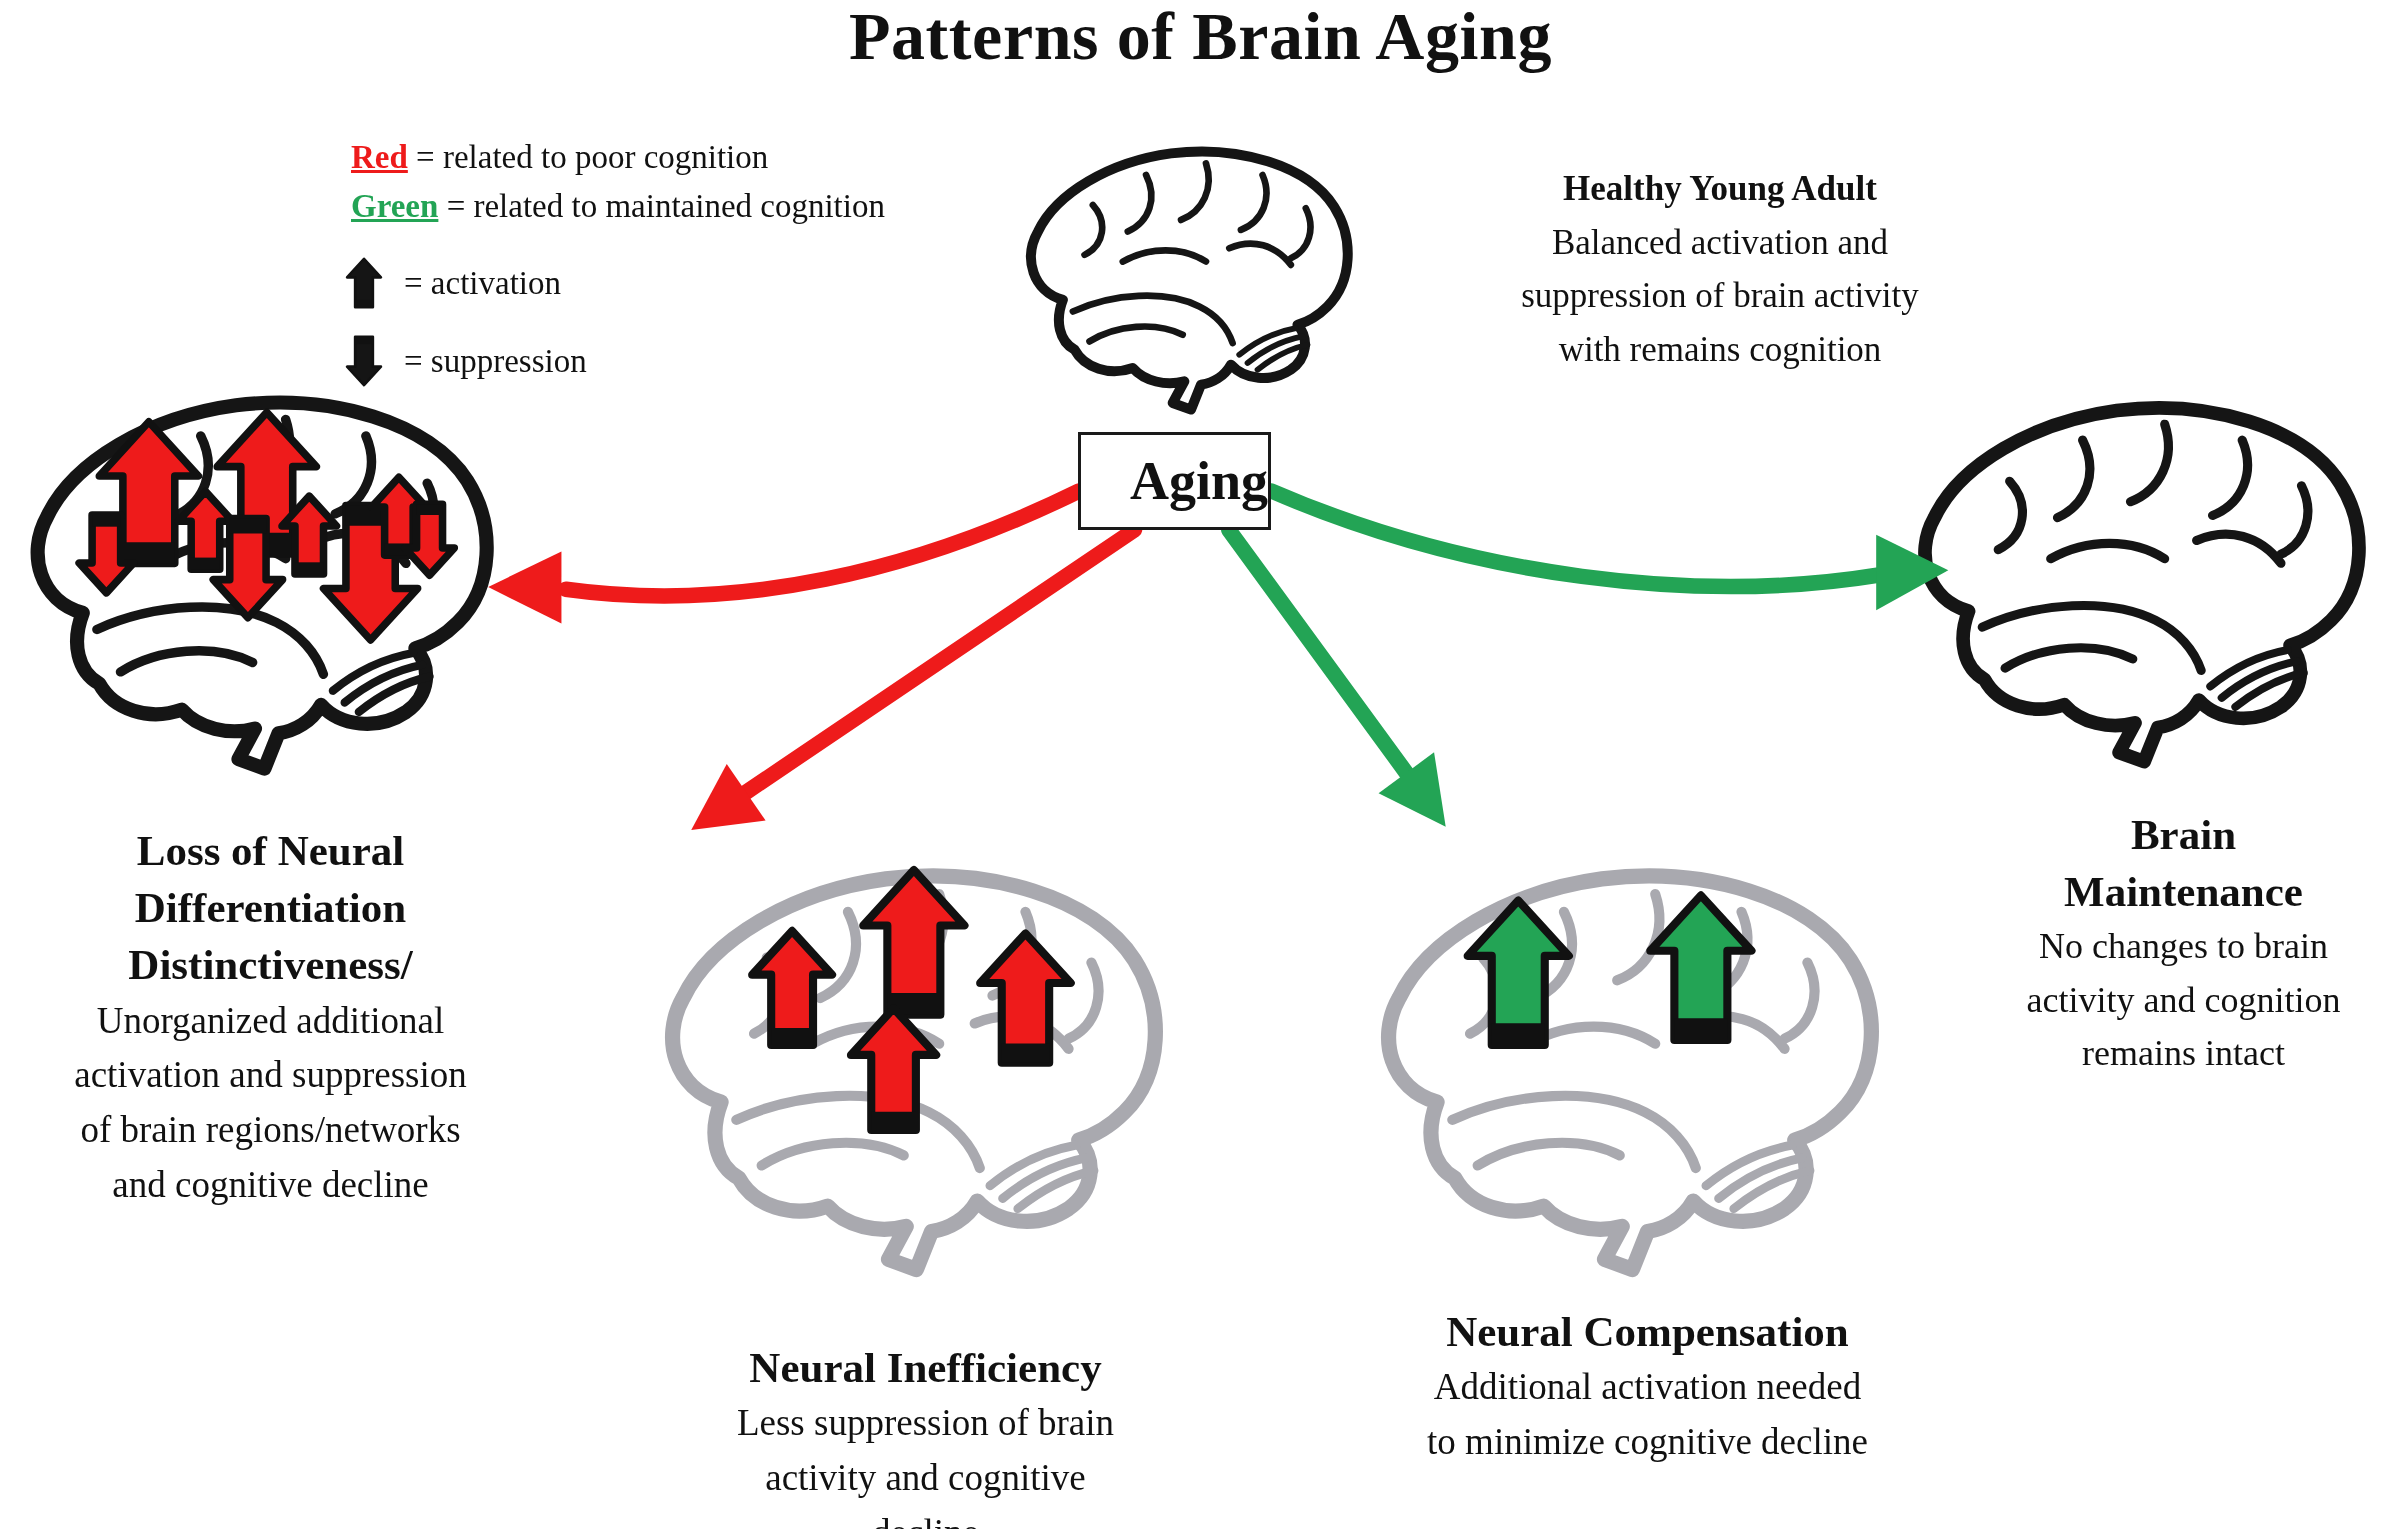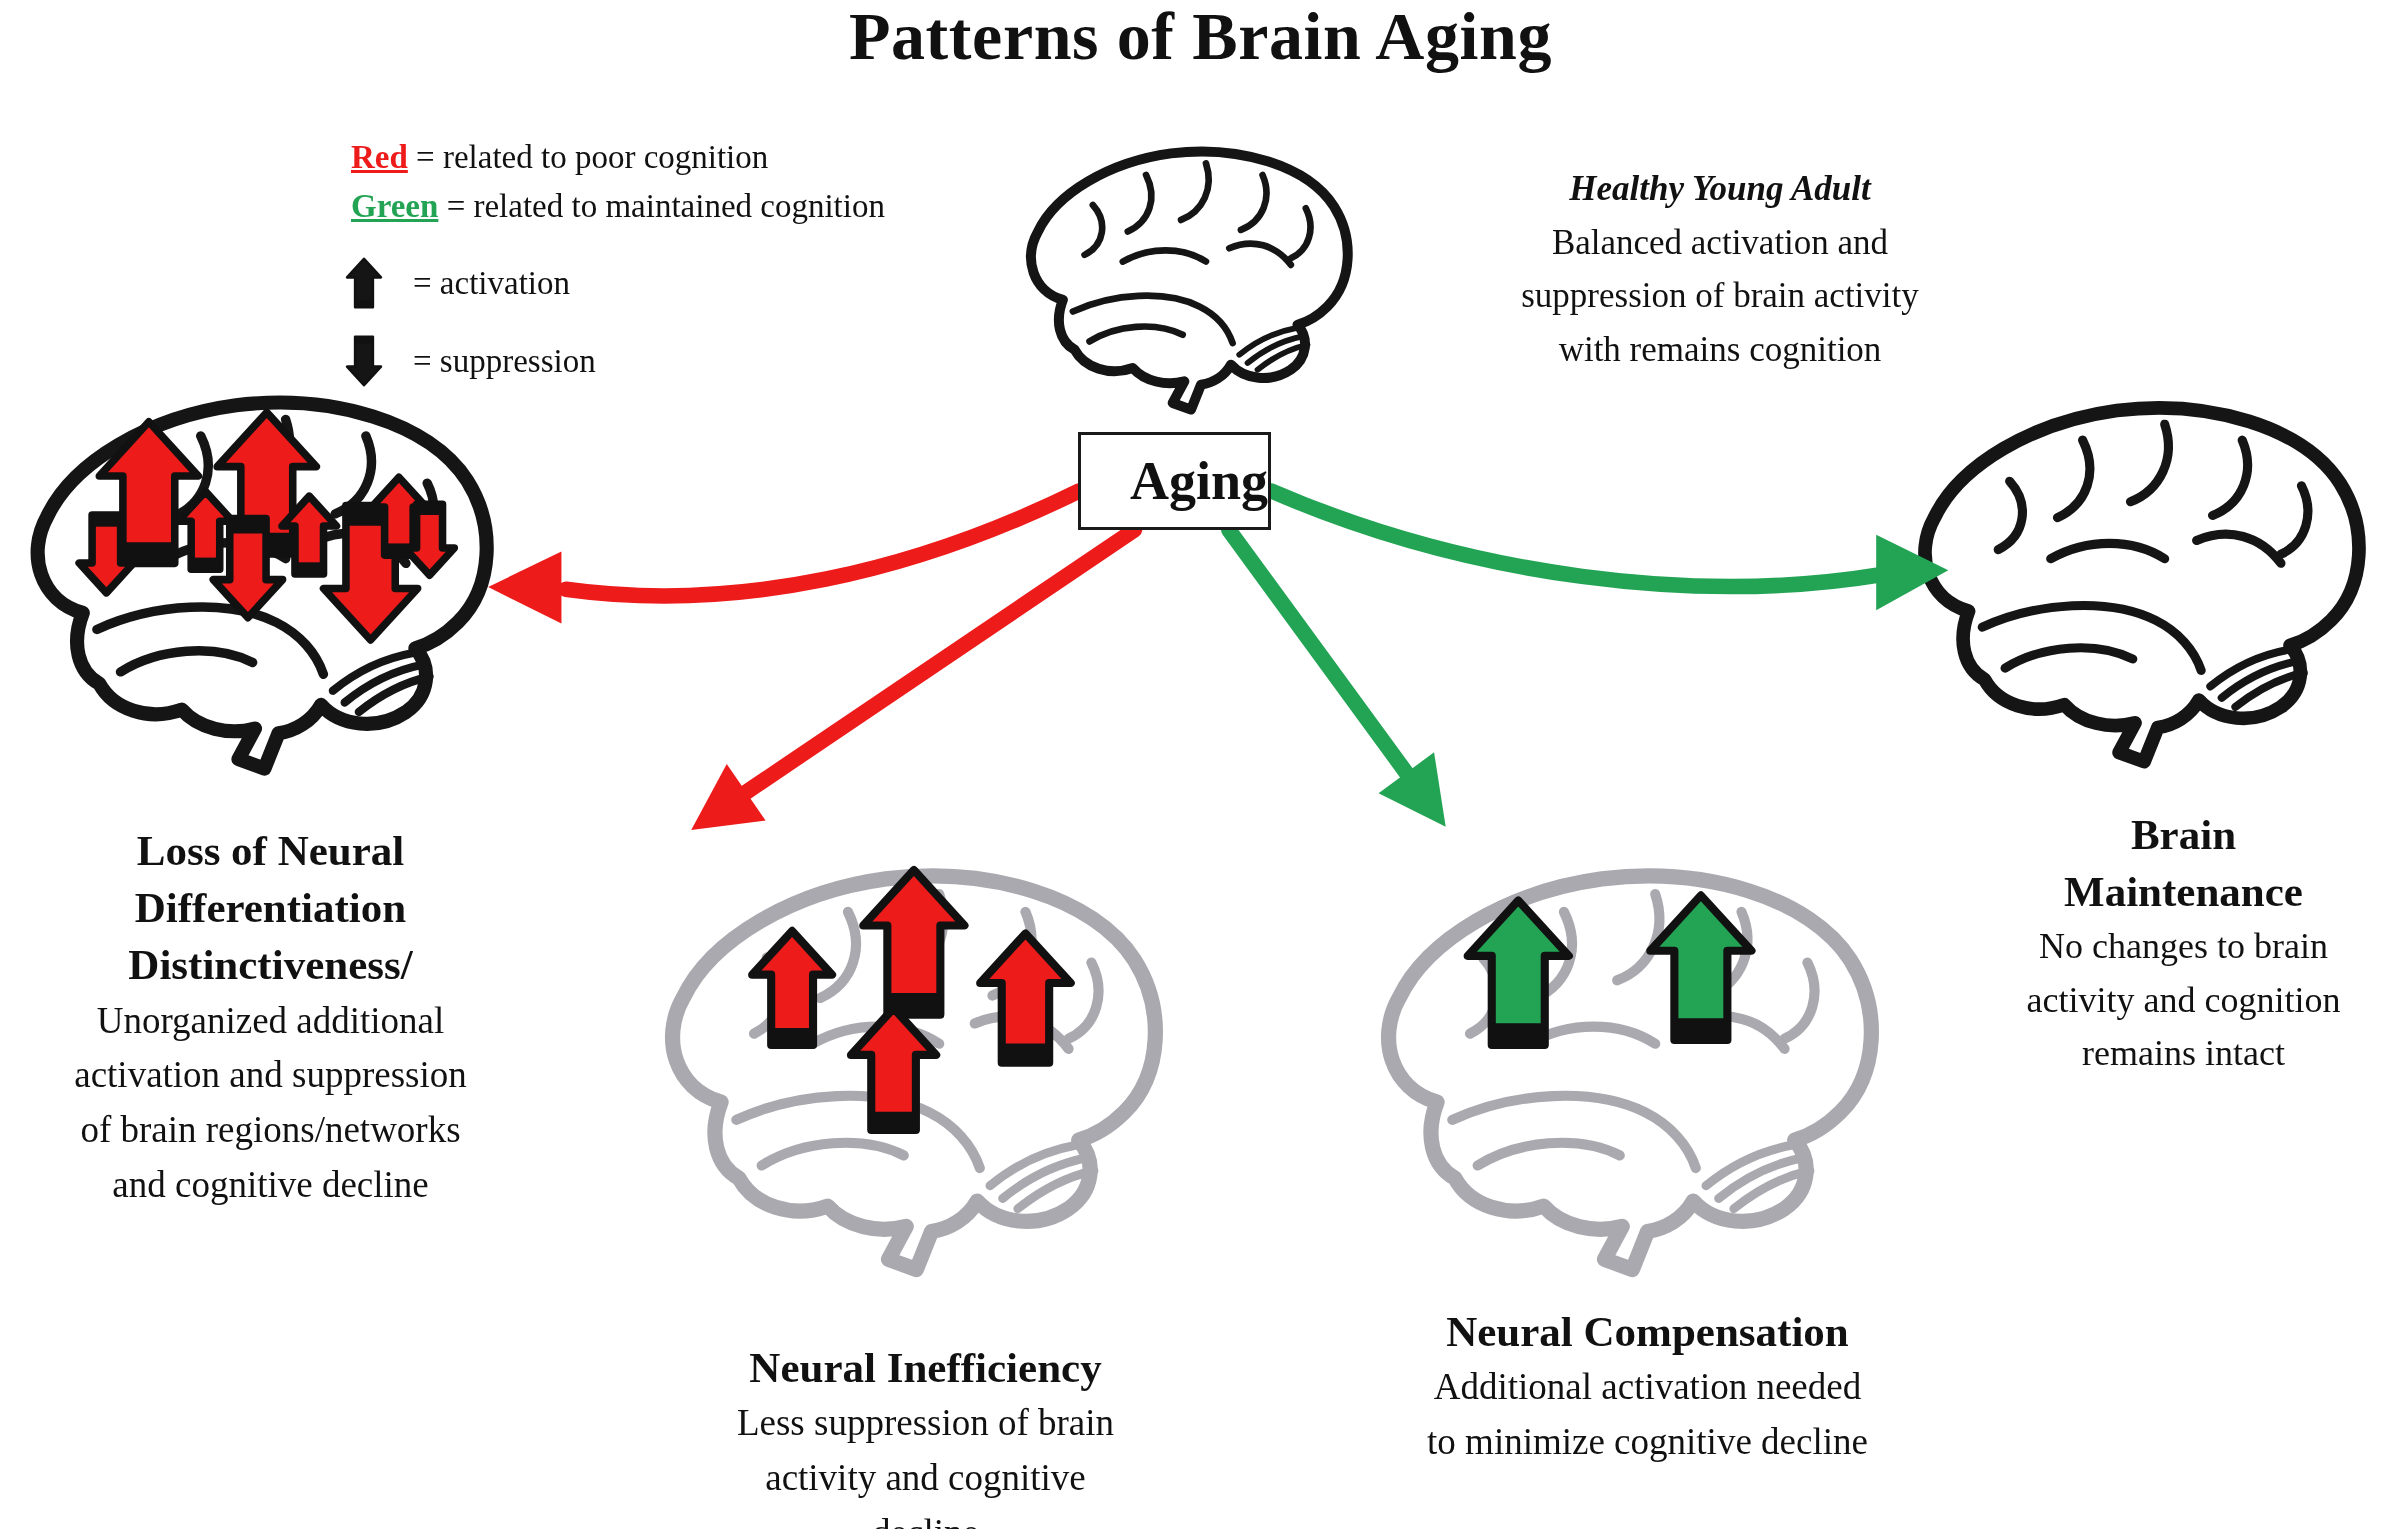--- a/index.html
+++ b/index.html
@@ -16,27 +16,27 @@
     left:0;top:-3.3px;width:2401px;
     text-align:center;
     font-size:68px;font-weight:bold;
     letter-spacing:0.6px;
   }
   
   .color-legend{left:351px;top:133px;width:777px;font-size:33px;line-height:1.48;}
   .legend-term{font-weight:bold;text-decoration:underline;}
   
   .arrow-legend{left:343px;top:249px;}
-  .arrow-row{display:flex;align-items:center;gap:28px;height:68px;}
+  .arrow-row{display:flex;align-items:center;gap:19px;height:68px;}
   .arrow-row + .arrow-row{margin-top:10px;}
   .arrow-row svg{width:42px;height:62px;flex:0 0 auto;}
   .arrow-row .eq{font-size:33px;}
   
   .healthy-text{left:1390px;top:162px;width:660px;text-align:center;font-size:35px;line-height:1.53;}
-  .healthy-text .hd{font-weight:bold;font-style:italic;}
+  .healthy-text .hd{font-weight:bold;}
   
   .aging-box{
     left:1078px;top:432px;width:193px;height:98px;
     border:3.9px solid #1a1a1a;background:#ffffff;
     display:flex;align-items:center;justify-content:flex-end;
     font-size:54px;font-weight:bold;box-sizing:border-box;
     z-index:5;
   }
   
   .brain{z-index:2;}

